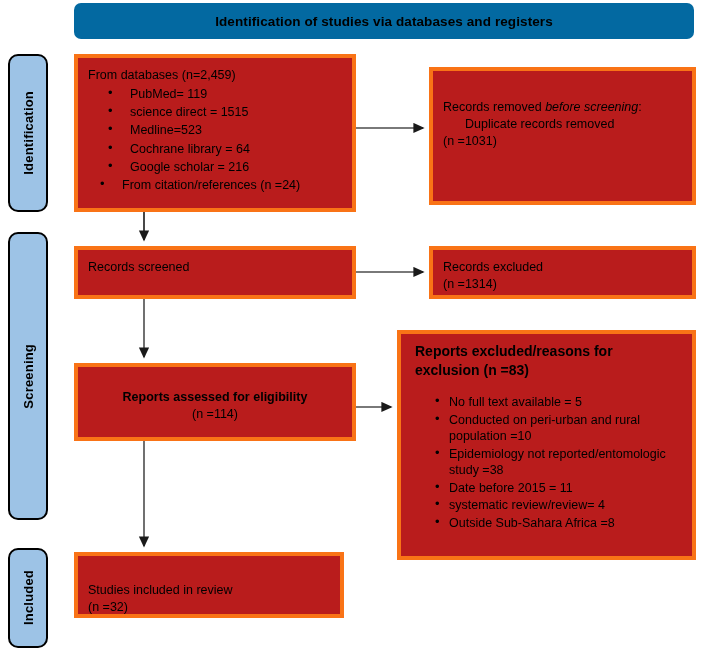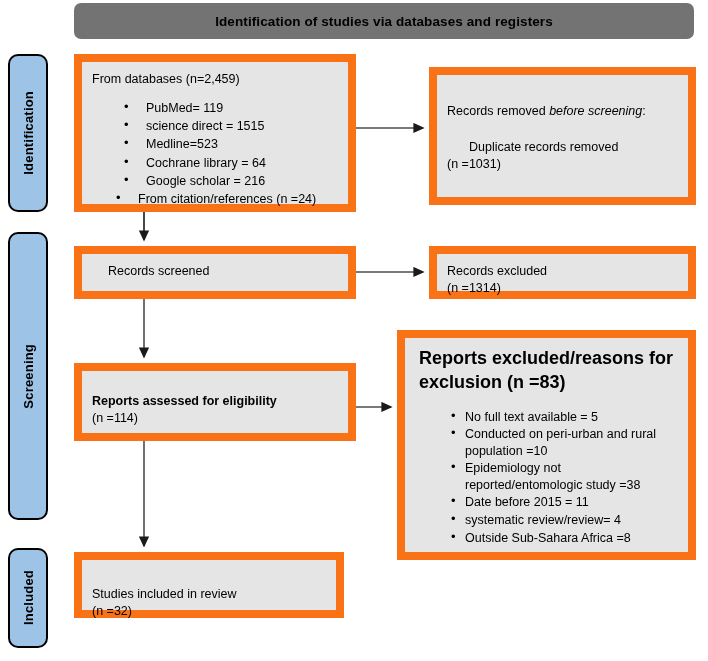--- a/index.html
+++ b/index.html
@@ -20,21 +20,21 @@
     overflow: hidden;
   }
 
   
   .header-banner {
     position: absolute;
     left: 74px;
     top: 3px;
     width: 620px;
     height: 36px;
-    background: #737373;
+    background: #0369a1;
     border-radius: 7px;
     display: flex;
     align-items: center;
     justify-content: center;
   }
   .header-banner .title {
     font-size: 13.5px;
     font-weight: bold;
     color: #000;
     letter-spacing: 0.1px;
@@ -61,38 +61,38 @@
     white-space: nowrap;
     letter-spacing: 0.2px;
   }
   #stage-identification { left: 8px;  top: 54px;  width: 40px; height: 158px; }
   #stage-screening      { left: 8px;  top: 232px; width: 40px; height: 288px; }
   #stage-included       { left: 8px;  top: 548px; width: 40px; height: 100px; }
 
   
   .flow-box {
     position: absolute;
-    background: #e5e5e5;
-    border: 8px solid #f97316;
+    background: #b91c1c;
+    border: 4px solid #f97316;
     box-sizing: border-box;
     font-size: 12.5px;
     line-height: 1.35;
     color: #000;
   }
   .flow-box .inner {
     padding: 9px 10px;
   }
   .flow-box .line { display: block; white-space: nowrap; }
   .flow-box .bold { font-weight: bold; }
   .flow-box .ital { font-style: italic; }
-  .flow-box .indent1 { padding-left: 22px; margin-top: 19px; }
+  .flow-box .indent1 { padding-left: 22px; }
   .flow-box .indent2 { padding-left: 58px; }
 
   ul.bullets {
-    margin: 12px;
+    margin: 0;
     padding: 0 0 0 20px;
     list-style: none;
   }
   ul.bullets li {
     position: relative;
     padding-left: 22px;
     margin: 2px 0;
     font-size: 12.5px;
     line-height: 1.3;
   }
@@ -101,30 +101,30 @@
     position: absolute;
     left: 0;
     top: -1px;
     font-size: 13px;
   }
   ul.bullets.tight li { margin: 1.5px 0; padding-left: 14px; }
 
   
   #box-databases   { left: 74px;  top: 54px;  width: 282px; height: 158px; }
   #box-removed     { left: 429px; top: 67px;  width: 267px; height: 138px; }
-  #box-screened    { left: 74px;  top: 246px; width: 282px; height: 53px; padding-left: 16px;  }
+  #box-screened    { left: 74px;  top: 246px; width: 282px; height: 53px;  }
   #box-excluded    { left: 429px; top: 246px; width: 267px; height: 53px;  }
   #box-eligibility { left: 74px;  top: 363px; width: 282px; height: 78px;  }
   #box-reasons     { left: 397px; top: 330px; width: 299px; height: 230px; }
   #box-included    { left: 74px;  top: 552px; width: 270px; height: 66px;  }
 
   #box-reasons .inner { padding: 8px 12px 8px 14px; }
   #box-reasons .hdr {
     font-weight: bold;
-    font-size: 18px;
+    font-size: 14px;
     line-height: 1.35;
     margin-bottom: 14px;
   }
 
   
   #connectors {
     position: absolute;
     left: 0; top: 0;
     width: 708px;
     height: 661px;
@@ -199,21 +199,21 @@
   </div>
 
   <div class="flow-box" id="box-excluded">
     <div class="inner">
       <span class="line">Records excluded</span>
       <span class="line">(n =1314)</span>
     </div>
   </div>
 
   <div class="flow-box" id="box-eligibility">
-    <div class="inner" style="padding-top:22px;">
+    <div class="inner" style="padding-top:22px;text-align:center;">
       <span class="line bold">Reports assessed for eligibility</span>
       <span class="line">(n =114)</span>
     </div>
   </div>
 
   <div class="flow-box" id="box-reasons">
     <div class="inner">
       <div class="hdr">Reports excluded/reasons for exclusion (n =83)</div>
       <ul class="bullets tight">
         <li>No full text available = 5</li>

